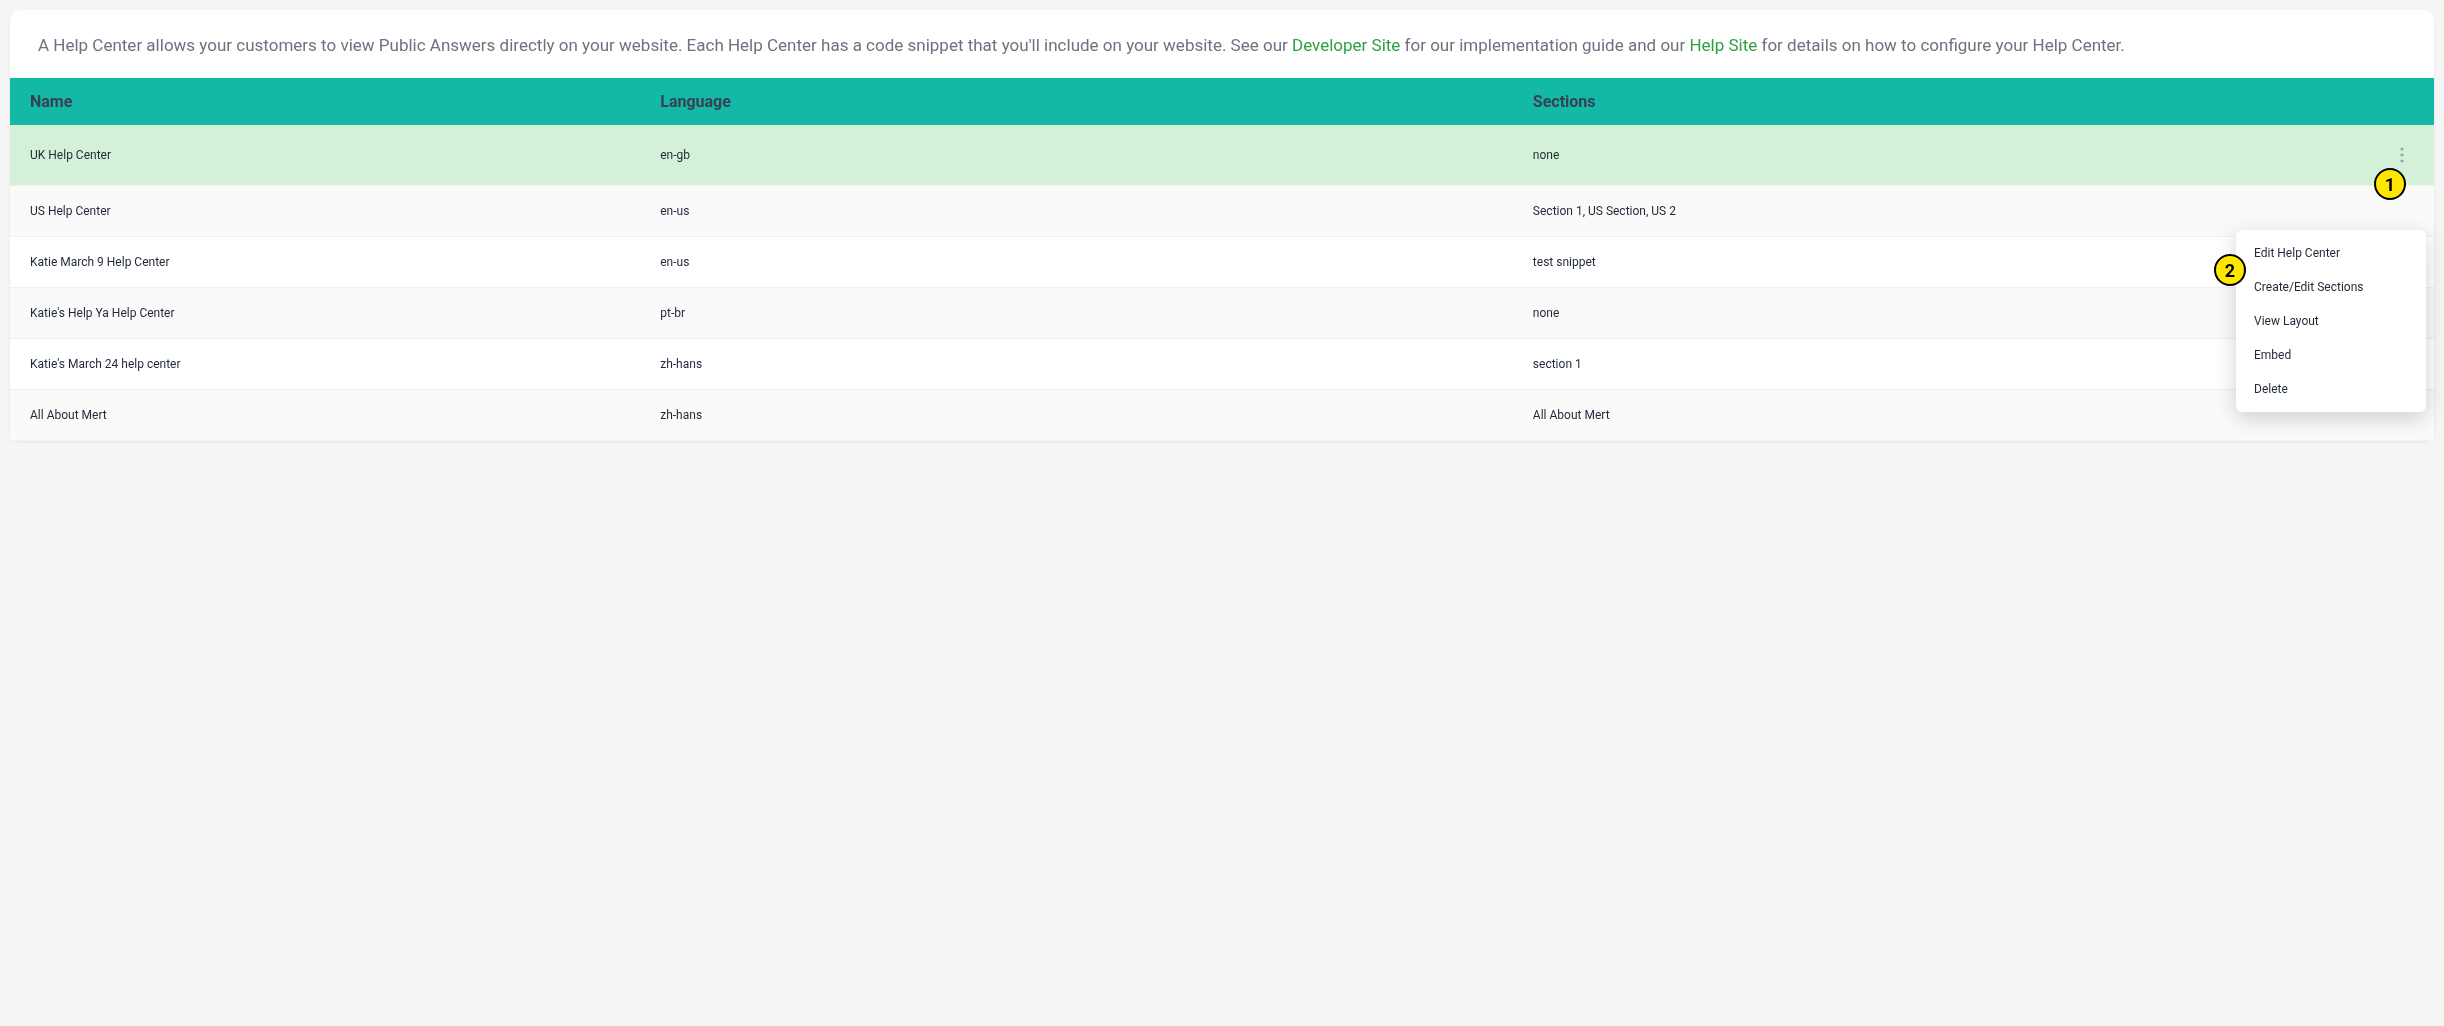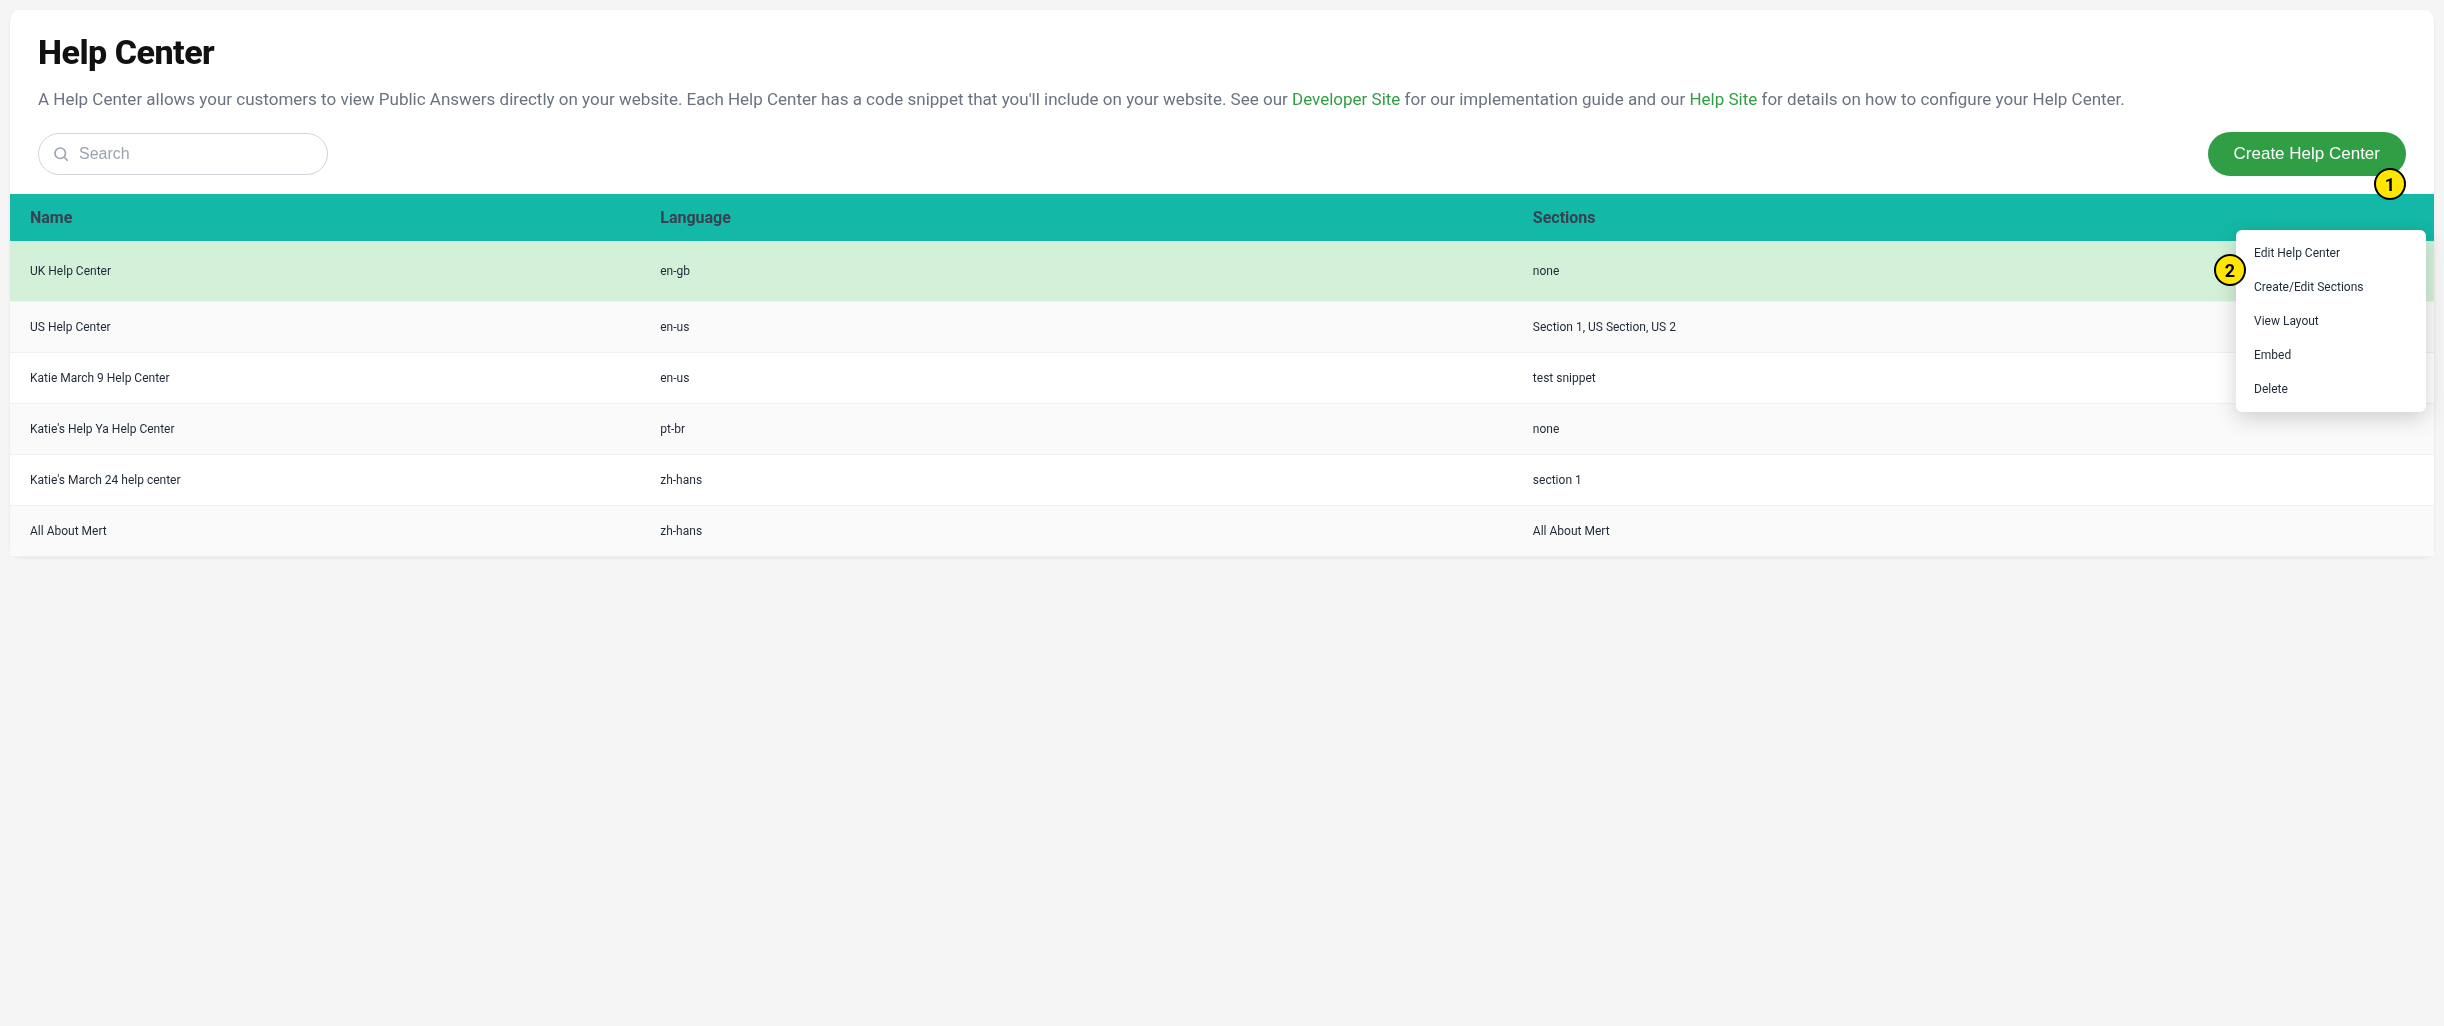--- a/index.html
+++ b/index.html
@@ -163,36 +163,25 @@
       z-index: 30;
     }
     .badge-1 { top: 158px; right: 28px; }
     .badge-2 { top: 244px; right: 188px; }
   </style>
 </head>
 <body>
 
 <div class="card">
   <div class="card-header">
-    <h1 class="page-title">Help Center</h1>
     <p class="page-desc">
       <span>A Help Center allows your customers to view Public Answers directly on your website. Each Help Center has a code snippet that you'll include on your website. See our </span><a href="#">Developer Site</a><span> for our implementation guide and our </span><a href="#">Help Site</a><span> for details on how to configure your Help Center.</span>
     </p>
   </div>
 
-  <div class="toolbar">
-    <div class="search-wrap">
-      <svg class="search-icon" viewBox="0 0 24 24" fill="none" stroke="currentColor" stroke-width="2.2">
-        <circle cx="11" cy="11" r="7"></circle>
-        <line x1="21" y1="21" x2="16.65" y2="16.65"></line>
-      </svg>
-      <input class="search-input" type="text" placeholder="Search" style="">
-    </div>
-    <button class="create-btn">Create Help Center</button>
-  </div>
 
   <table class="table">
     <thead>
       <tr>
         <th>Name</th>
         <th>Language</th>
         <th>Sections</th>
         <th class="actions-col"></th>
       </tr>
     </thead>

